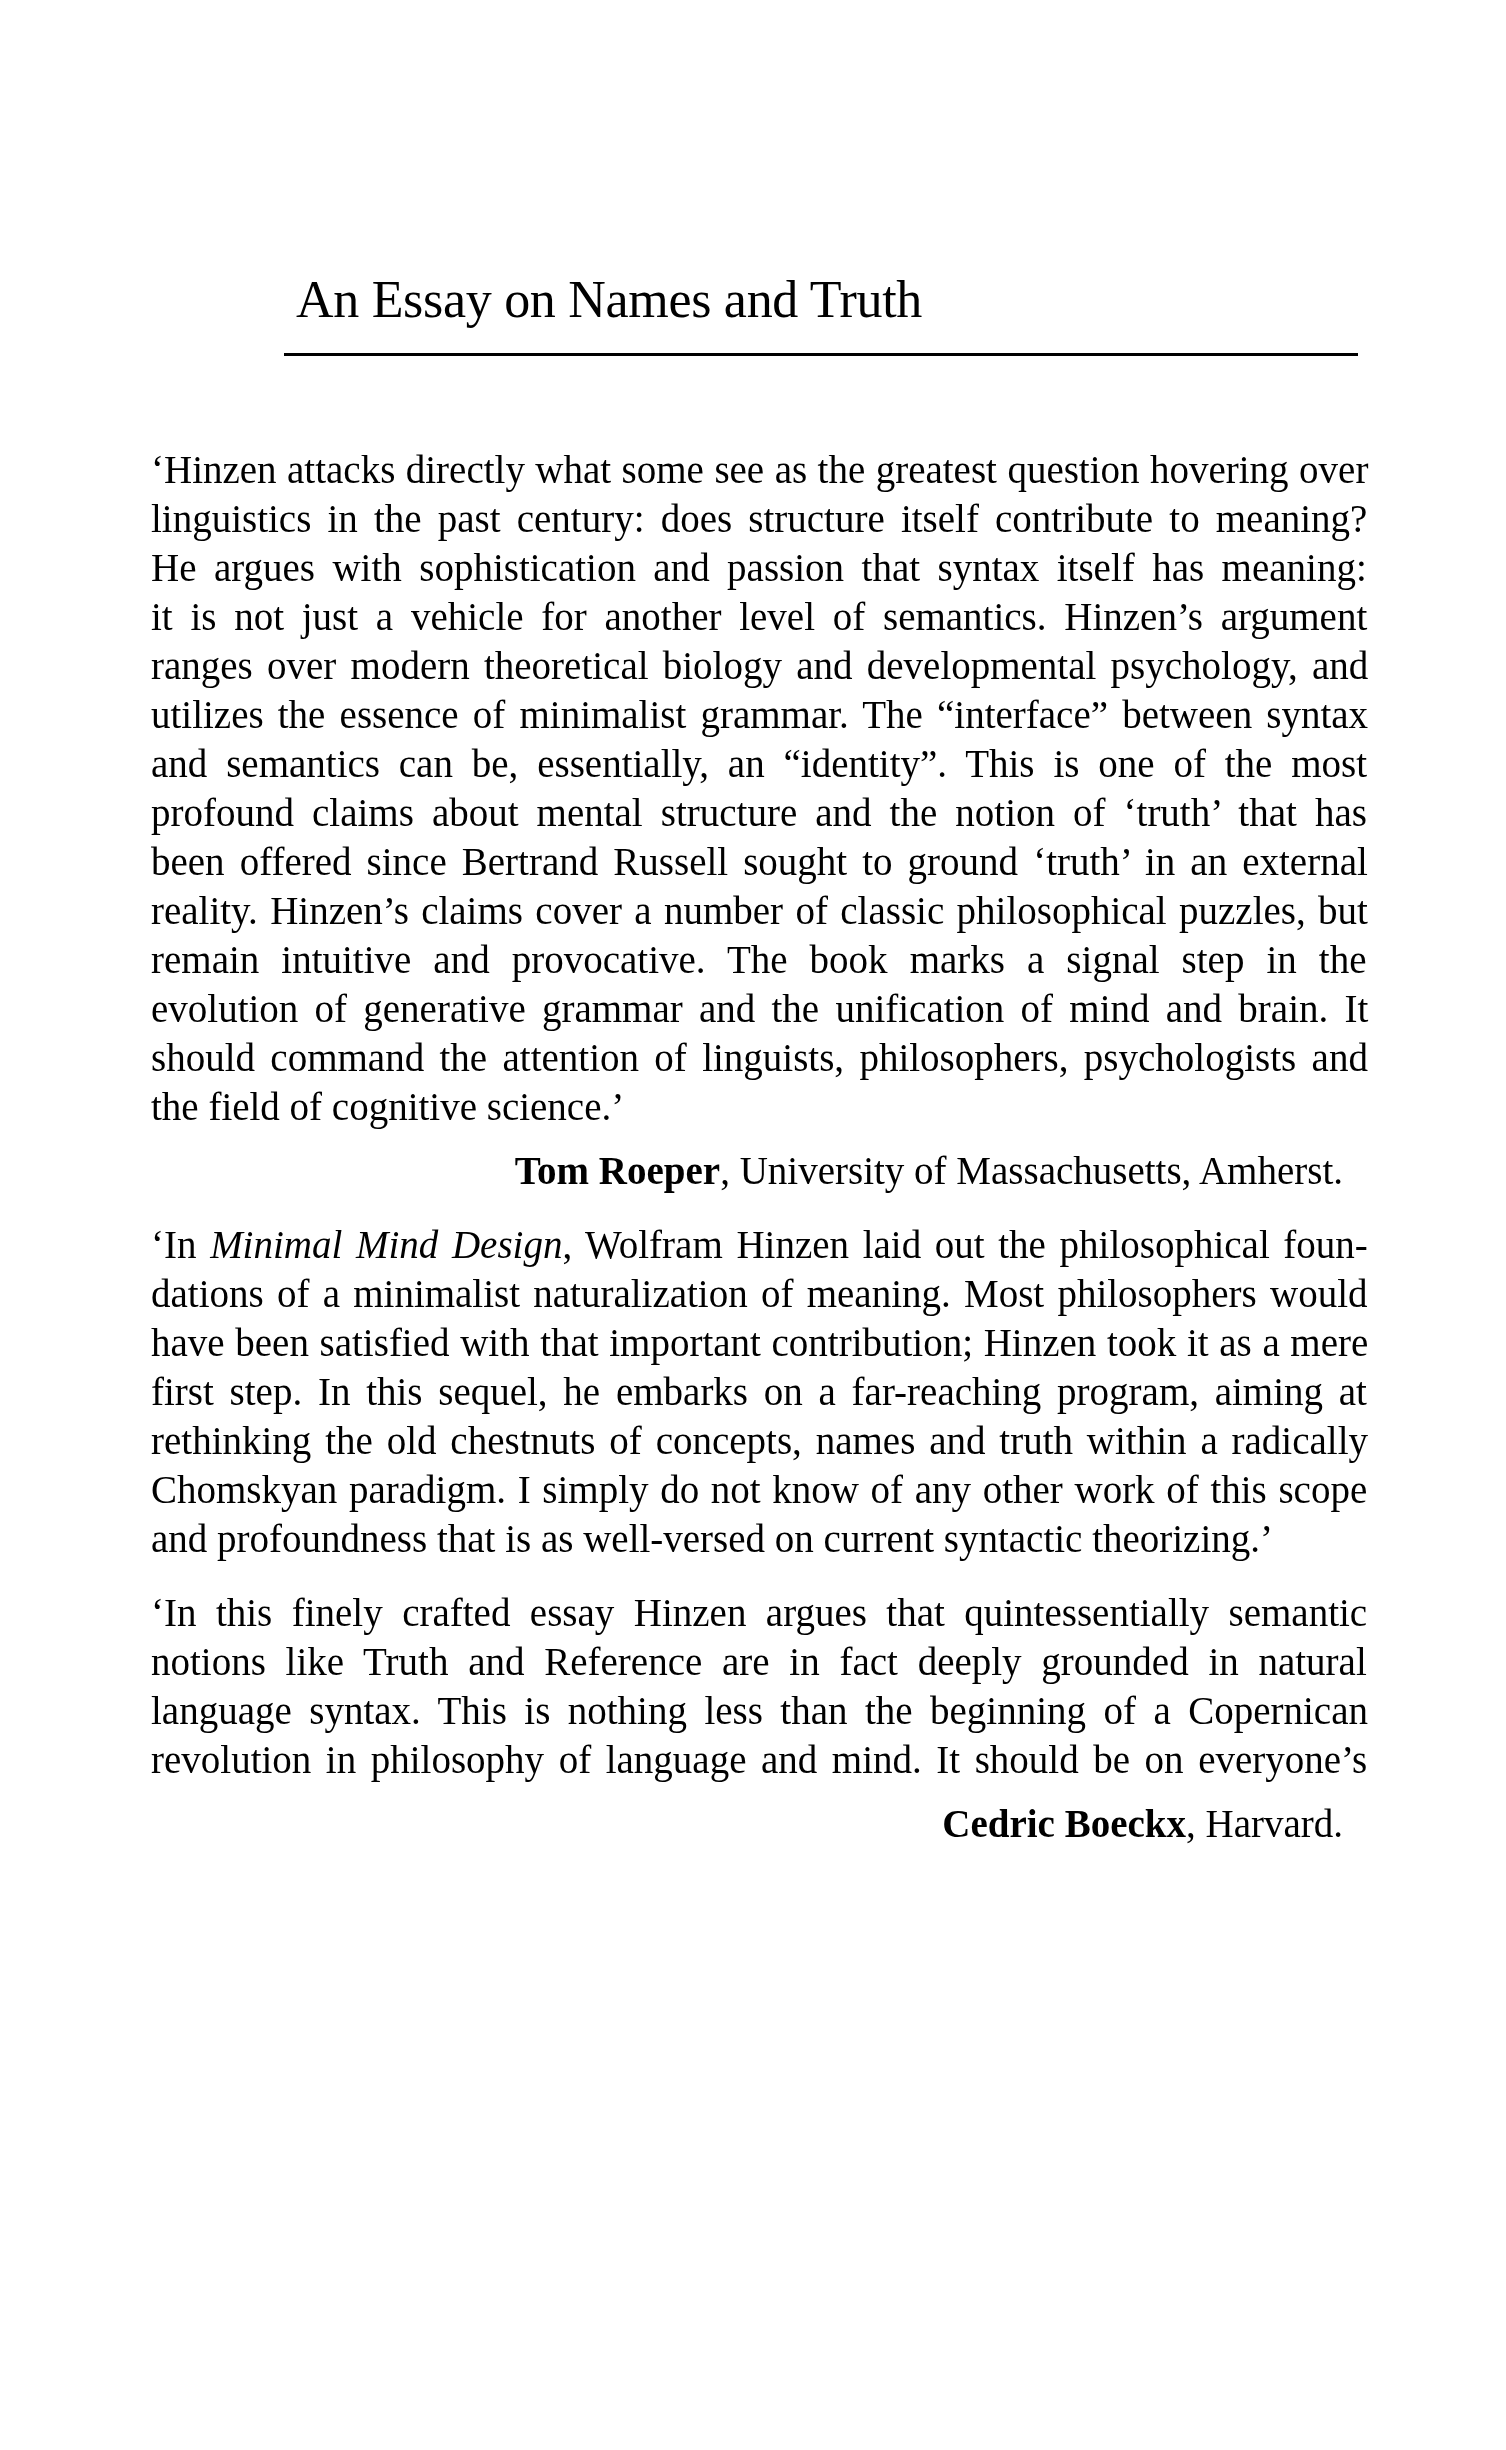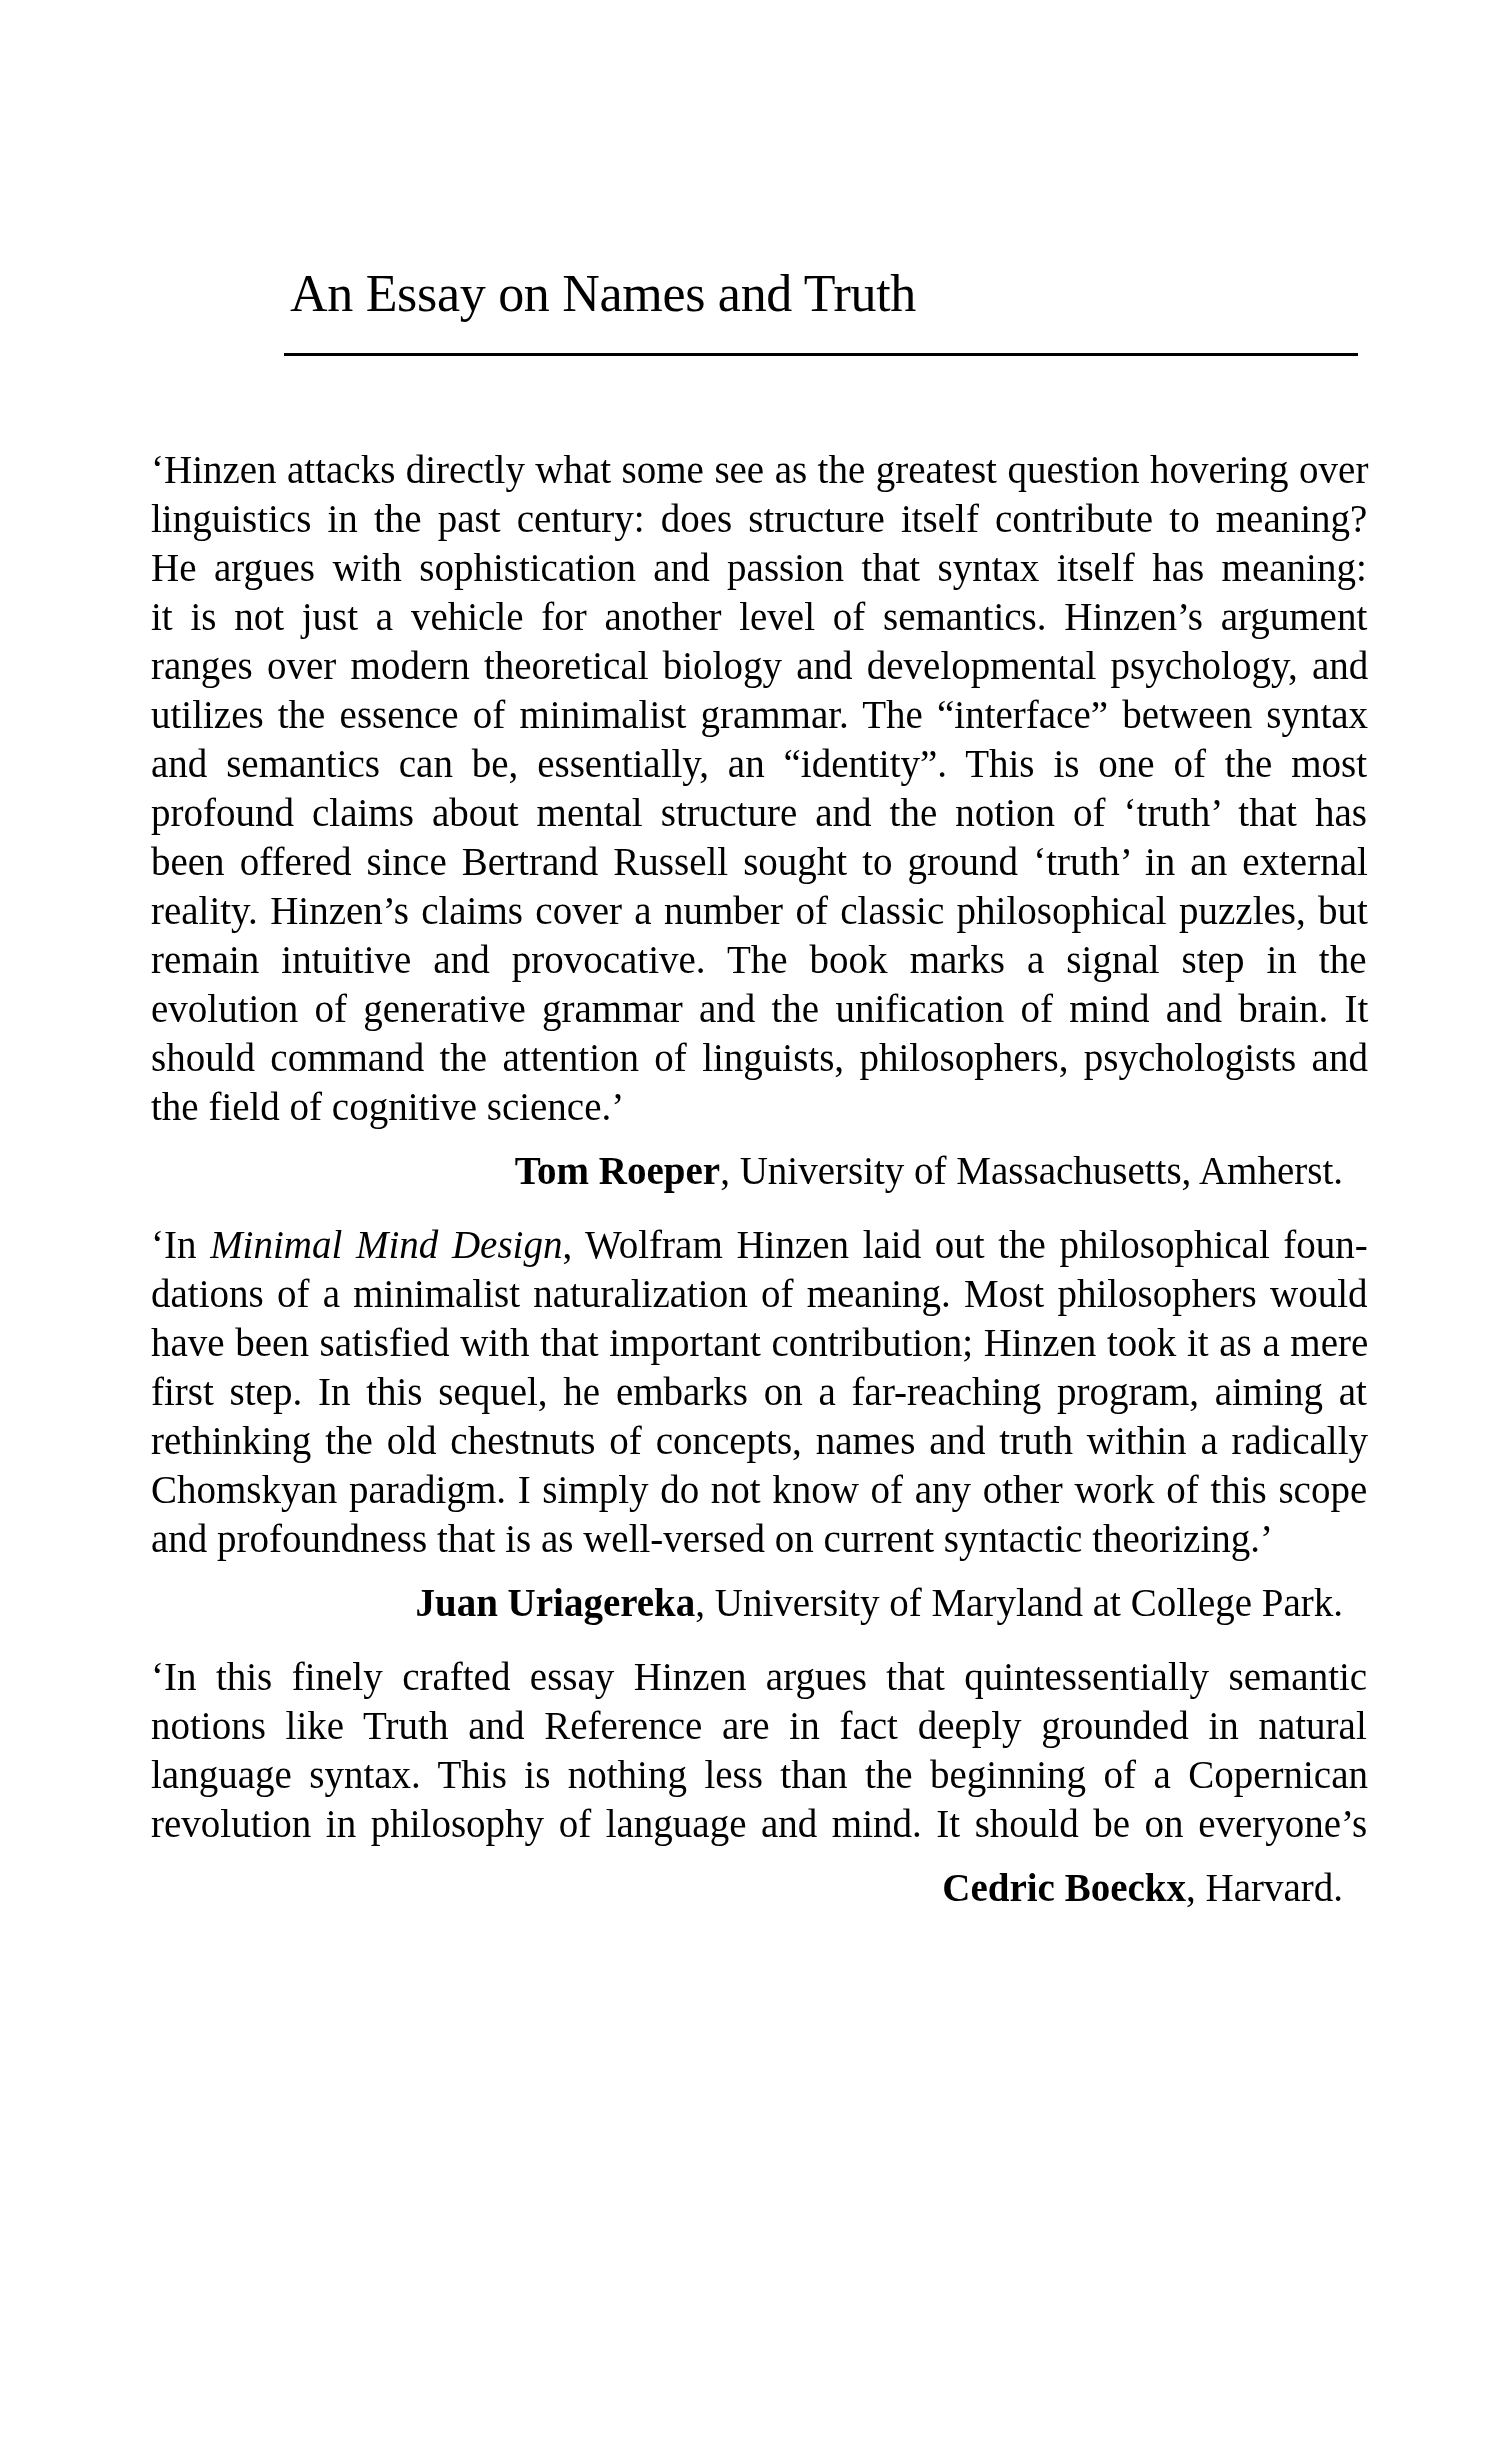--- a/index.html
+++ b/index.html
@@ -12,21 +12,21 @@
       height: 2450px;
       position: relative;
       overflow: hidden;
       font-family: "Liberation Serif", "DejaVu Serif", serif;
       color: #000000;
     }
     .page-title {
       position: absolute;
       left: 282px;
       top: 254px;
-      margin: 8px;
+      margin: 14px;
       font-weight: normal;
       font-size: 52px;
       line-height: 63px;
       white-space: nowrap;
       letter-spacing: -0.3px;
     }
     .title-rule {
       position: absolute;
       left: 284px;
       top: 353px;
@@ -104,21 +104,20 @@
   <div class="endorsement">
     <p class="quote">
       <span class="line" style="display: block; white-space: nowrap; word-spacing: 3.9px; text-align-last: left;"><span>‘In </span><em>Minimal Mind Design</em><span>, Wolfram Hinzen laid out the philosophical foun-</span></span>
       <span class="line" style="display: block; white-space: nowrap; word-spacing: 3.5px; text-align-last: left;">dations of a minimalist naturalization of meaning. Most philosophers would</span>
       <span class="line" style="display: block; white-space: nowrap; word-spacing: 0.9px; text-align-last: left;">have been satisfied with that important contribution; Hinzen took it as a mere</span>
       <span class="line" style="display: block; white-space: nowrap; word-spacing: 6px; text-align-last: left;">first step. In this sequel, he embarks on a far-reaching program, aiming at</span>
       <span class="line" style="display: block; white-space: nowrap; word-spacing: 4.1px; text-align-last: left;">rethinking the old chestnuts of concepts, names and truth within a radically</span>
       <span class="line" style="display: block; white-space: nowrap; word-spacing: 1.9px; text-align-last: left;">Chomskyan paradigm. I simply do not know of any other work of this scope</span>
       <span class="line last" style="display: block; white-space: nowrap;">and profoundness that is as well-versed on current syntactic theorizing.’</span>
     </p>
-    <p class="attribution"><span class="name">Juan Uriagereka</span><span>, University of Maryland at College Park.</span></p>
   </div>
 
   <div class="endorsement">
     <p class="quote">
       <span class="line" style="display: block; white-space: nowrap; word-spacing: 9.7px; text-align-last: left;">‘In this finely crafted essay Hinzen argues that quintessentially semantic</span>
       <span class="line" style="display: block; white-space: nowrap; word-spacing: 10px; text-align-last: left;">notions like Truth and Reference are in fact deeply grounded in natural</span>
       <span class="line" style="display: block; white-space: nowrap; word-spacing: 7.7px; text-align-last: left;">language syntax. This is nothing less than the beginning of a Copernican</span>
       <span class="line" style="display: block; white-space: nowrap; word-spacing: 4.8px; text-align-last: left;">revolution in philosophy of language and mind. It should be on everyone’s</span>
     </p>
     <p class="attribution"><span class="name">Cedric Boeckx</span><span>, Harvard.</span></p>

